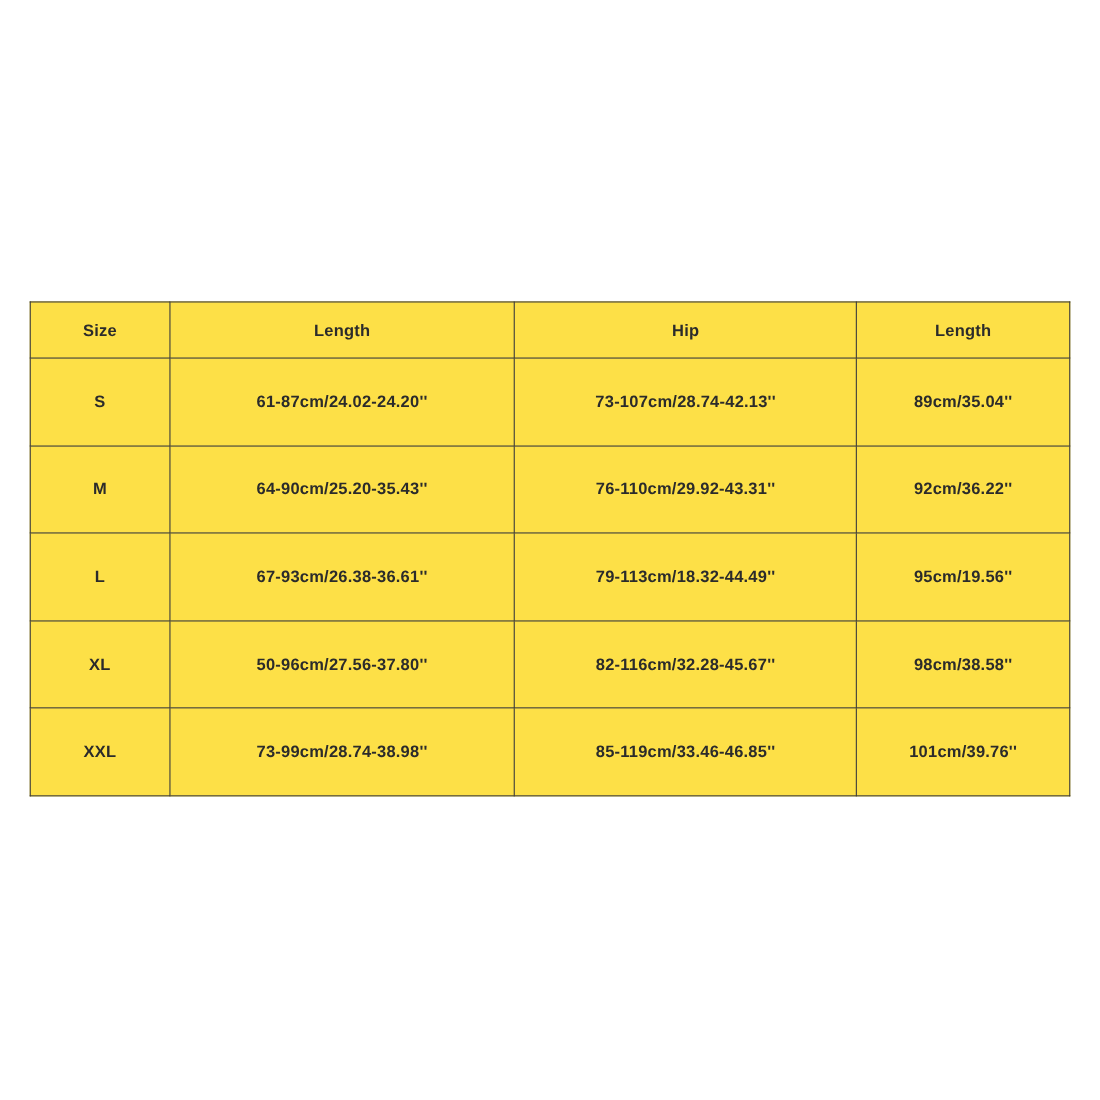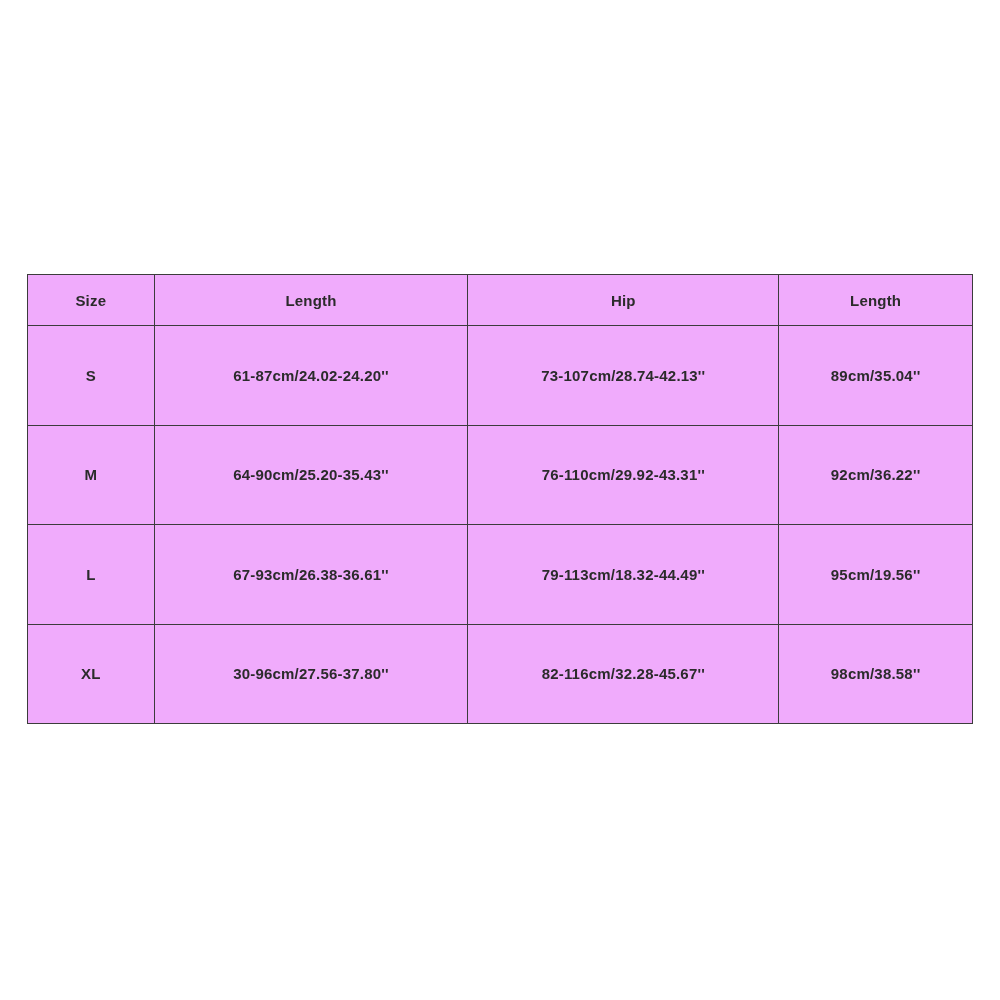--- a/index.html
+++ b/index.html
@@ -19,21 +19,21 @@
     left: 27px;
     top: 274px;
     width: 946px;
     height: 450px;
   }
   table.size-chart {
     width: 100%;
     height: 100%;
     border-collapse: collapse;
     table-layout: fixed;
-    background: #f0abfc;
+    background: #fde047;
   }
   table.size-chart th,
   table.size-chart td {
     border: 1px solid #3c3c3c;
     text-align: center;
     vertical-align: middle;
     font-size: 15px;
     font-weight: bold;
     color: #2b2b2b;
     height: 50px;
@@ -80,19 +80,25 @@
           <td>92cm/36.22''</td>
         </tr>
         <tr>
           <td>L</td>
           <td>67-93cm/26.38-36.61''</td>
           <td>79-113cm/18.32-44.49''</td>
           <td>95cm/19.56''</td>
         </tr>
         <tr>
           <td>XL</td>
-          <td>30-96cm/27.56-37.80''</td>
+          <td>50-96cm/27.56-37.80''</td>
           <td>82-116cm/32.28-45.67''</td>
           <td>98cm/38.58''</td>
+        </tr>
+        <tr>
+          <td>XXL</td>
+          <td>73-99cm/28.74-38.98''</td>
+          <td>85-119cm/33.46-46.85''</td>
+          <td>101cm/39.76''</td>
         </tr>
       </tbody>
   </table>
 </div>
 
 </body></html>

